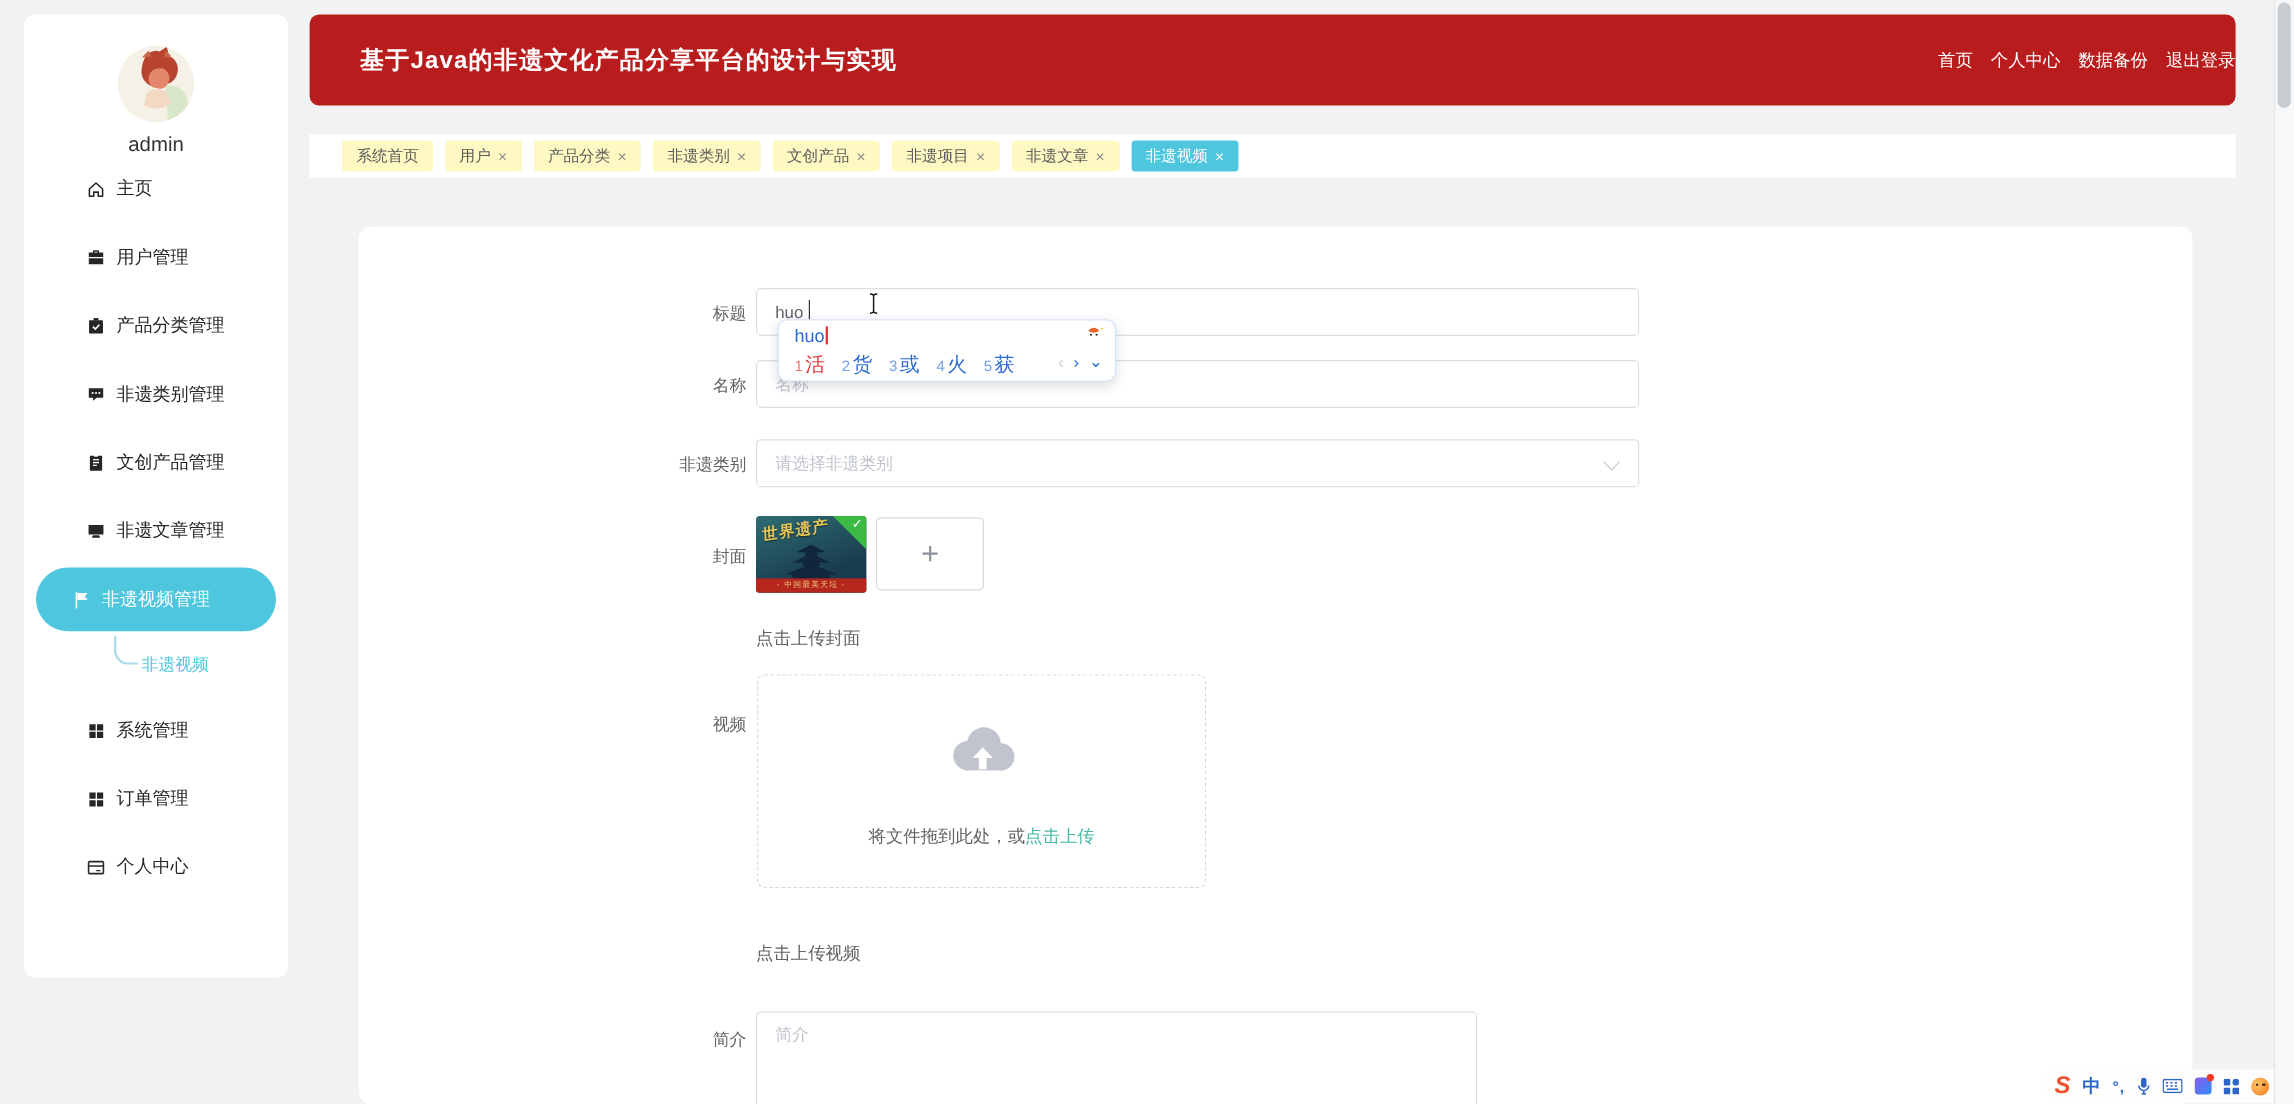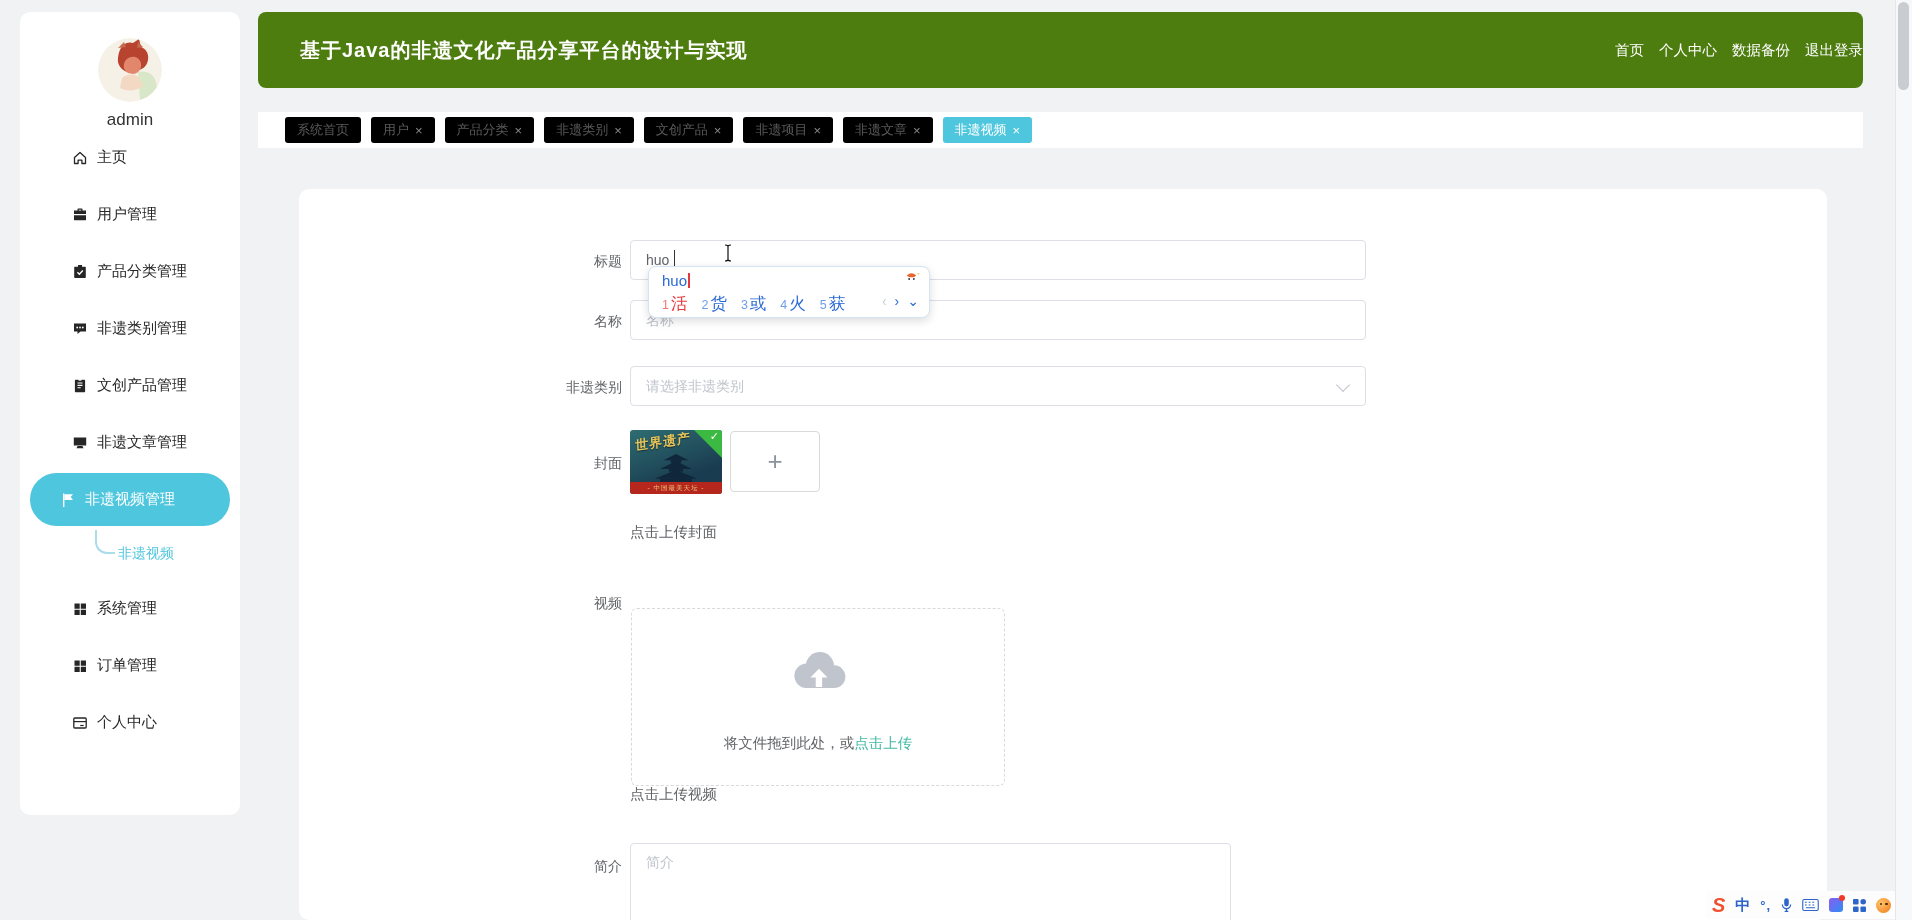--- a/index.html
+++ b/index.html
@@ -22,30 +22,30 @@
   .menu-item .micon { width:16px; height:16px; display:inline-flex; }
   .menu-item.active { height:53px; margin:2px 10px; padding-left:30px; border-radius:27px;
                       background:#4ec6dd; color:#fff; }
   .submenu-row { height:52px; display:flex; align-items:center; padding-left:98px;
                  font-size:14px; color:#4ec6dd; cursor:pointer; position:relative; }
   .submenu-curve { position:absolute; left:75px; top:2px; width:20px; height:24px;
                    border-left:2px solid #aadcec; border-bottom:2px solid #aadcec;
                    border-bottom-left-radius:12px; }
 
   
-  .header { left:258px; top:12px; width:1605px; height:76px; background:#4d7c0f; border-radius:8px;
+  .header { left:258px; top:12px; width:1605px; height:76px; background:#b91c1c; border-radius:8px;
             display:flex; align-items:center; }
   .header-title { margin-left:42px; font-size:20px; font-weight:bold; color:#fff; letter-spacing:1px; }
   .header-links { margin-left:auto; display:flex; gap:15px; }
   .header-links span { color:#fff; font-size:14.5px; cursor:pointer; }
 
   
   .tabbar { left:258px; top:112px; width:1605px; height:36px; background:#fff;
             display:flex; align-items:center; gap:10px; padding-left:27px; }
-  .tab { height:26px; padding:0 12px; background:#000000; color:#5a5a5a; font-size:13px;
+  .tab { height:26px; padding:0 12px; background:#fef9c3; color:#5a5a5a; font-size:13px;
          display:flex; align-items:center; gap:6px; border-radius:3px; cursor:pointer; white-space:nowrap; }
   .tab .tab-x { color:#8a8a8a; font-size:13px; }
   .tab.active { background:#4ec6dd; color:#fff; }
   .tab.active .tab-x { color:#fff; }
 
   
   .form-card { left:299px; top:189px; width:1528px; height:731px; background:#fff; border-radius:10px; }
   .flabel { position:absolute; width:120px; text-align:right; font-size:14px; color:#606266; }
   .finput { position:absolute; left:630px; width:736px; height:40px; border:1px solid #dcdfe6;
             border-radius:4px; background:#fff; font-size:14px; color:#606266; padding:0 15px;
@@ -79,21 +79,21 @@
                    color:#e9c77d; font-size:6.5px; line-height:12px; text-align:center; letter-spacing:1px; }
   .thumb-corner { position:absolute; top:0; right:0; width:0; height:0;
                   border-left:28px solid transparent; border-top:28px solid #3cb943; }
   .thumb-check { position:absolute; top:0px; right:3px; color:#fff; font-size:11px; }
   .plusbox { left:730px; top:431px; width:90px; height:61px; border:1px solid #d9d9d9; border-radius:4px;
              display:flex; align-items:center; justify-content:center; color:#8c939d; font-size:26px;
              background:#fff; cursor:pointer; }
   .hint { font-size:14.5px; color:#606266; }
 
   
-  .dropzone { left:631px; top:608px; width:374px; height:178px; border:1px dashed #d9d9d9;
+  .dropzone { left:631px; top:562px; width:374px; height:178px; border:1px dashed #d9d9d9;
               border-radius:6px; background:#fff; cursor:pointer; }
   .drop-text { position:absolute; bottom:32px; width:100%; text-align:center; font-size:14.5px; color:#606266; }
   .drop-text .lnk { color:#43b9a4; cursor:pointer; }
   .cloud { position:absolute; left:50%; top:38px; transform:translateX(-50%); }
 
   .ftextarea { position:absolute; left:630px; top:843px; width:601px; height:100px; border:1px solid #dcdfe6;
                border-radius:4px; padding:10px 15px; font-size:14px; color:#606266; font-family:inherit;
                resize:none; outline:none; }
   .ftextarea::placeholder { color:#c0c4cc; }
 

